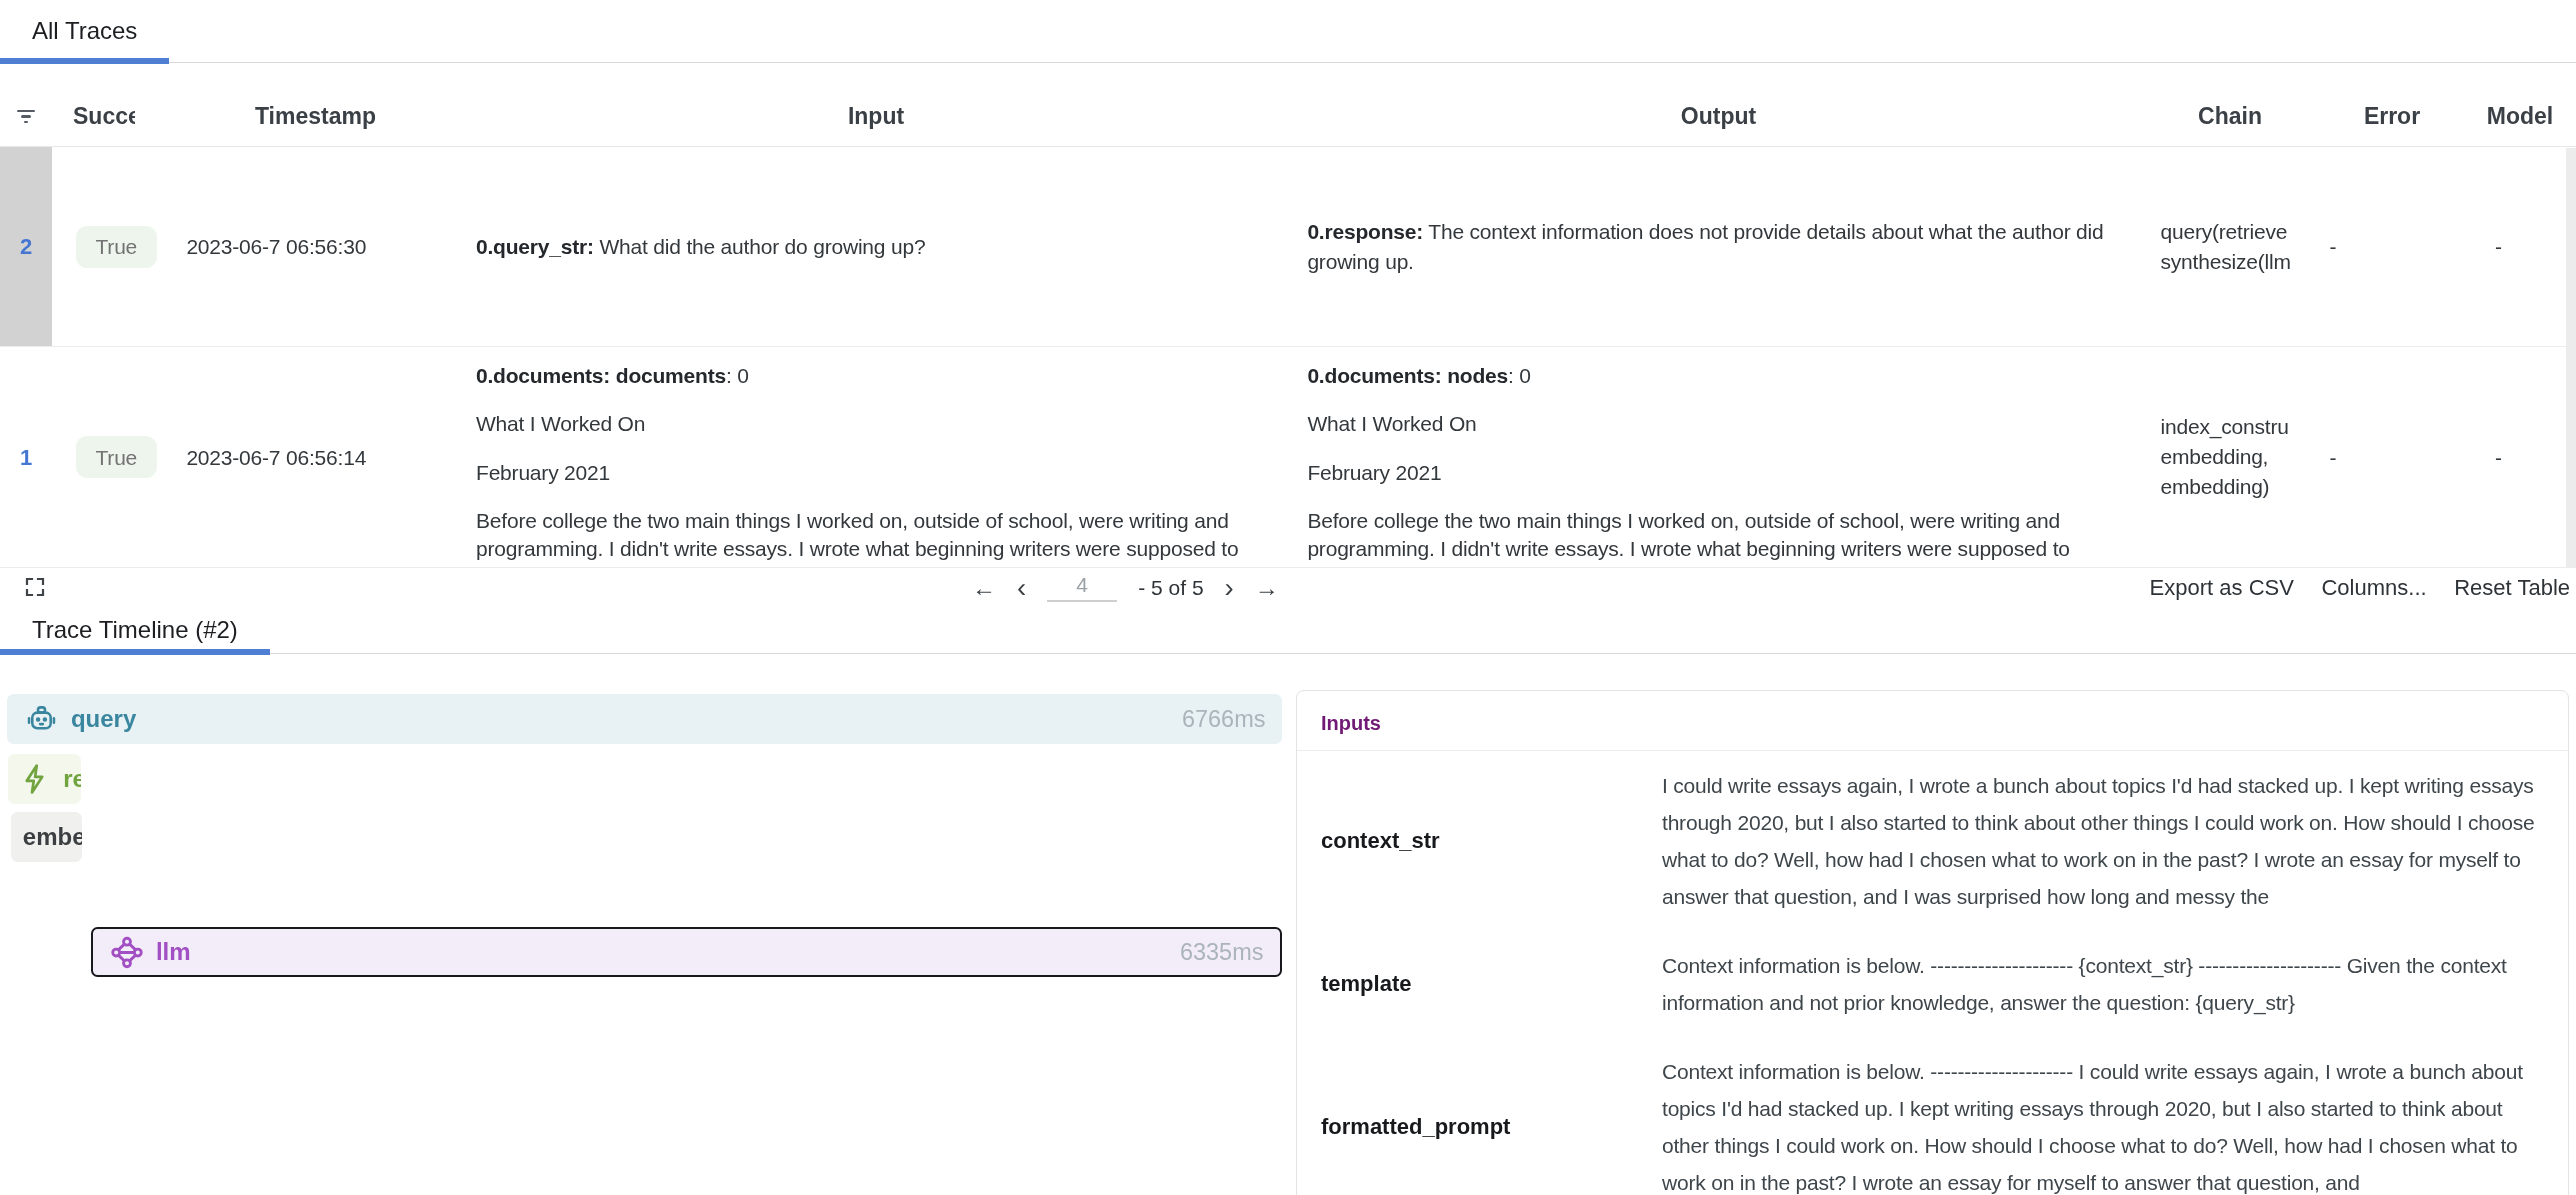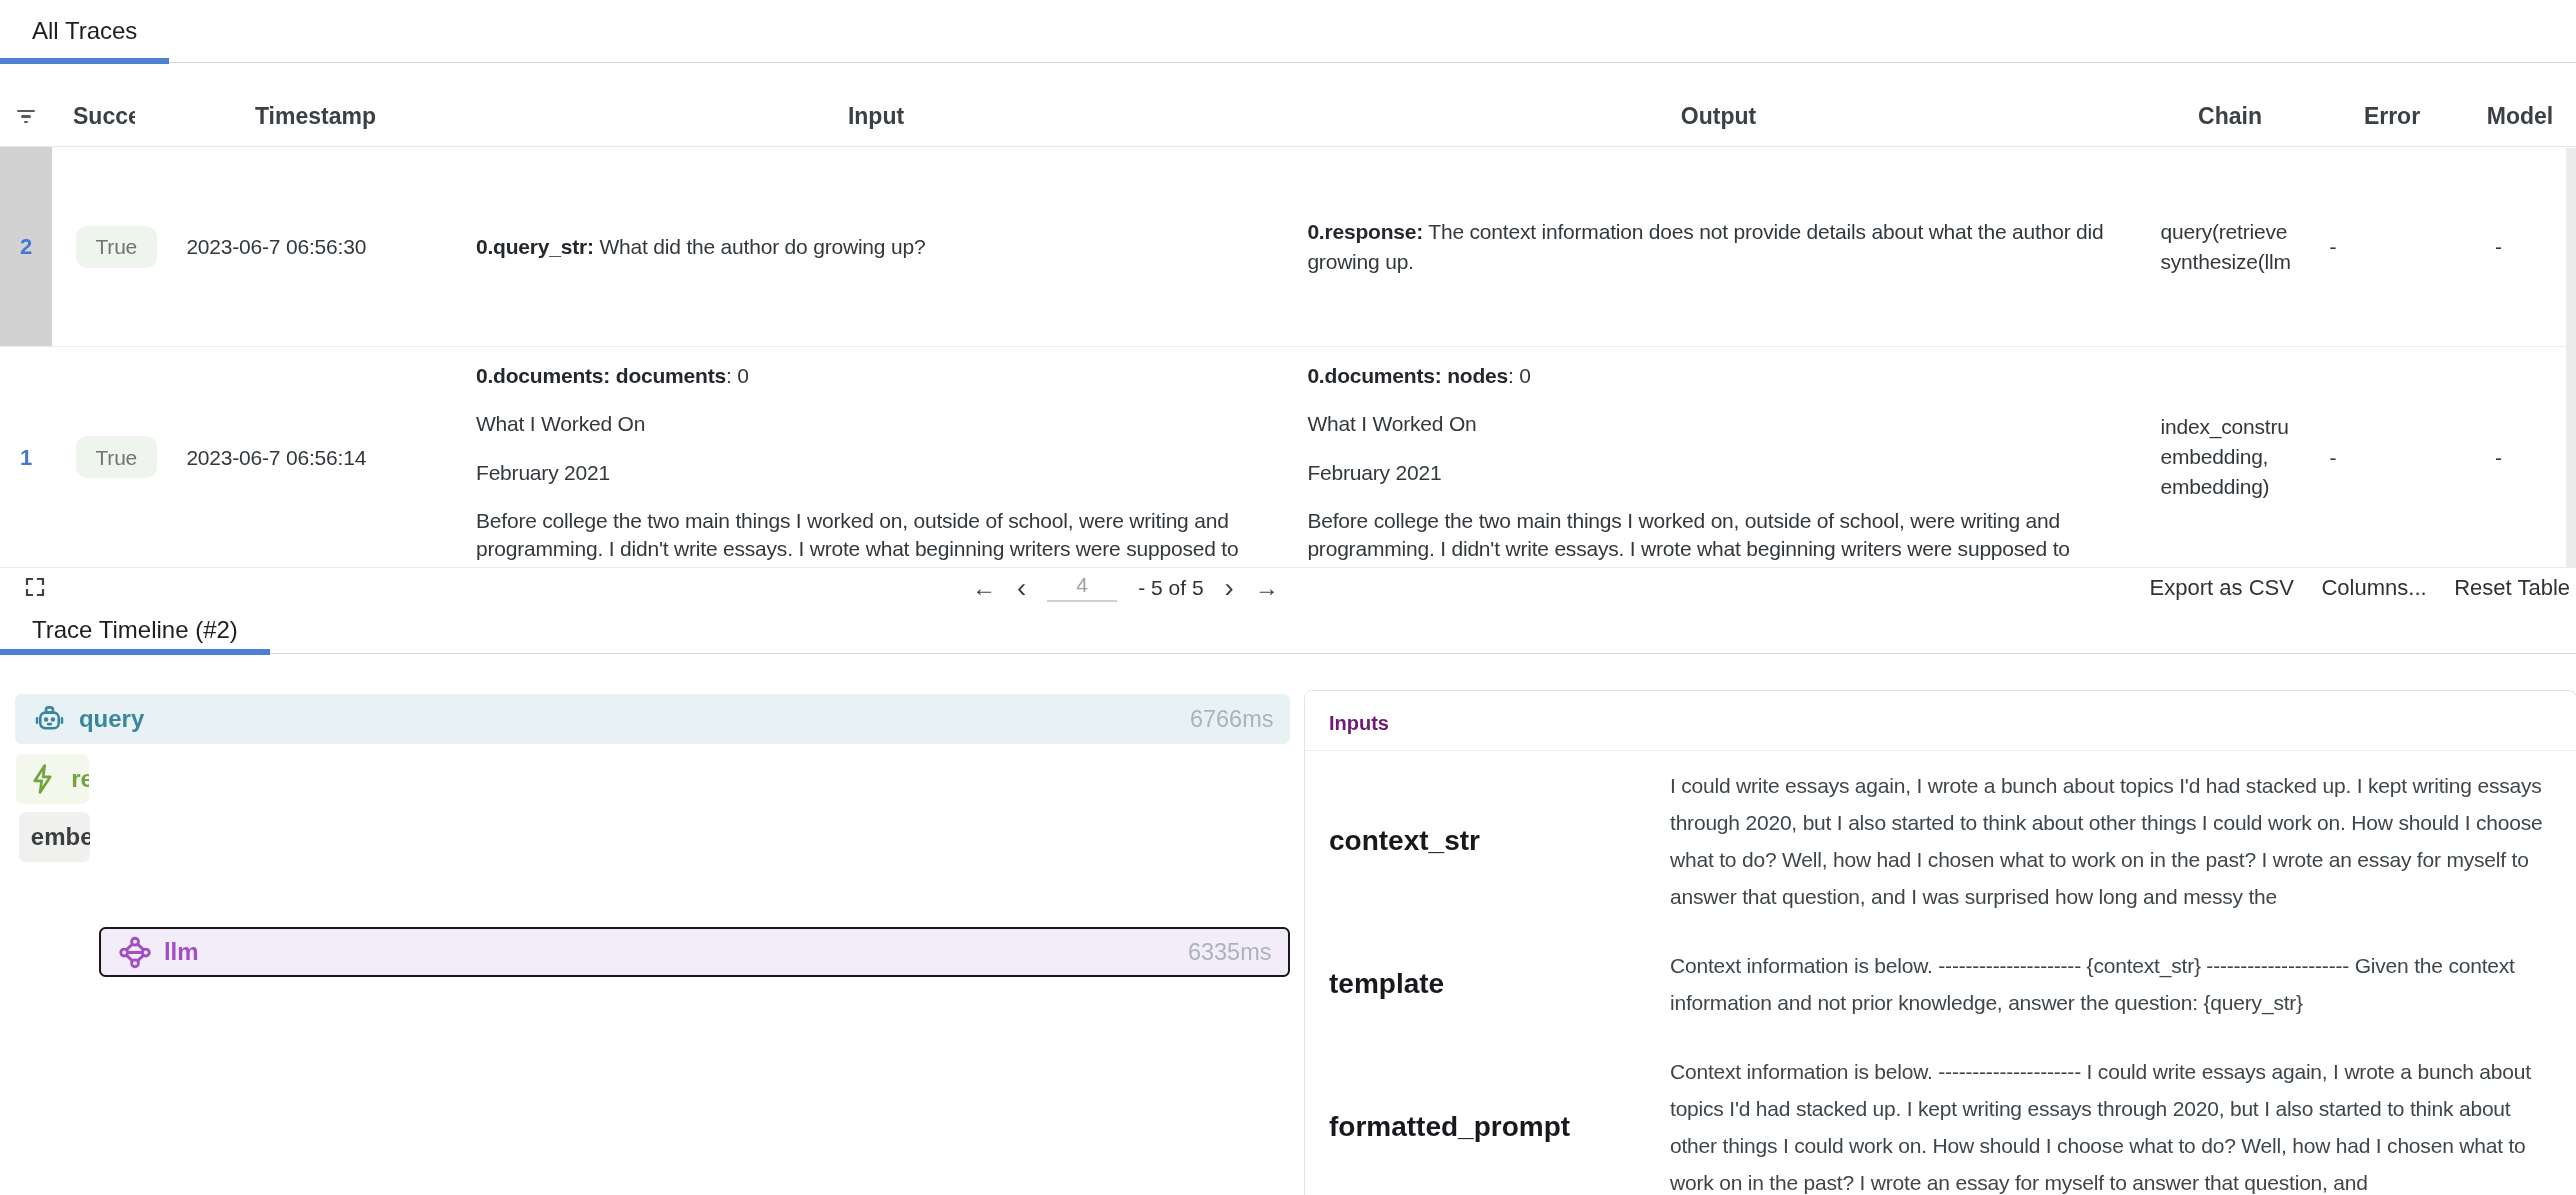--- a/index.html
+++ b/index.html
@@ -52,38 +52,38 @@
   .pager { position:absolute; left:972px; top:0; height:39px; display:flex; align-items:center; gap:21px; color:#3a3f44; }
   .pager .nav { font-size:24px; cursor:pointer; line-height:1; }
   .pager .chev { font-size:27.6px; }
   .page-input { width:70px; border:none; border-bottom:2.4px solid #cfcfcf; text-align:center; font-size:21px; color:#9aa0a5;
     background:transparent; font-family:inherit; outline:none; padding-bottom:3.2px; }
   .range { font-size:21px; color:#2e3338; }
   .actions { position:absolute; right:6px; top:0; height:39px; display:flex; align-items:center; gap:27.6px; }
   .action-btn { font-size:22px; color:#2e3338; cursor:pointer; white-space:nowrap; }
 
   
-  .workspace { position:relative; height:542px;margin-left:8px; }
+  .workspace { position:relative; height:542px; }
   .timeline { position:absolute; left:6.5px; top:0; width:1275px; height:542px; }
   .bar { position:absolute; height:50px; border-radius:6.5px; display:flex; align-items:center; padding:0 16px;
     overflow:hidden; white-space:nowrap; cursor:pointer; }
   .bar svg { flex:0 0 auto; }
   .bar .nm { font-weight:700; font-size:24px; margin-left:11.4px; }
   .bar .dur { margin-left:auto; font-size:23.5px; color:#abb4ba; font-weight:400; padding-left:16px; }
   .bar-query      { left:0;    top:40px;  width:1275px; background:#e8f2f5; color:#39869e; }
   .bar-retrieve   { left:1.6px;  top:100px; width:73px;   background:#f3f7ec; color:#71a33f; padding:0 9.7px; }
   .bar-embedding  { left:4.9px;  top:158px; width:71px;   background:#f0f0ef; color:#3b3f42; padding:0 11.4px; }
   .bar-synthesize { left:80px; top:216px; width:1195px; background:#fdf3e5; color:#c5862f; }
   .bar-llm        { left:84px;top:273px; width:1191px; background:#f3edfa; color:#a14fc2; border:2.4px solid #17191c; }
 
   .inputs-panel { position:absolute; left:1296px; top:36px; width:1273px; height:698px;
     border:1.6px solid #e3e3e3; border-radius:8px; background:#fff; overflow:hidden; }
   .ip-header { font-size:20px; font-weight:700; color:#701a75; padding:21px 24px 15px; border-bottom:1.6px solid #ececec; }
   .ip-row { display:grid; grid-template-columns:341px 1fr; padding:16px 24px; }
-  .ip-label { font-weight:700; font-size:28px; color:#17191c; align-self:center; }
+  .ip-label { font-weight:700; font-size:22px; color:#17191c; align-self:center; }
   .ip-value { font-size:21px; color:#3e464b; line-height:37px; letter-spacing:-0.2px; }
 </style>
 </head>
 <body>
 
 <div class="tabbar tabbar1">
   <div class="tab active">
     <span>All Traces</span>
   </div>
 </div>

